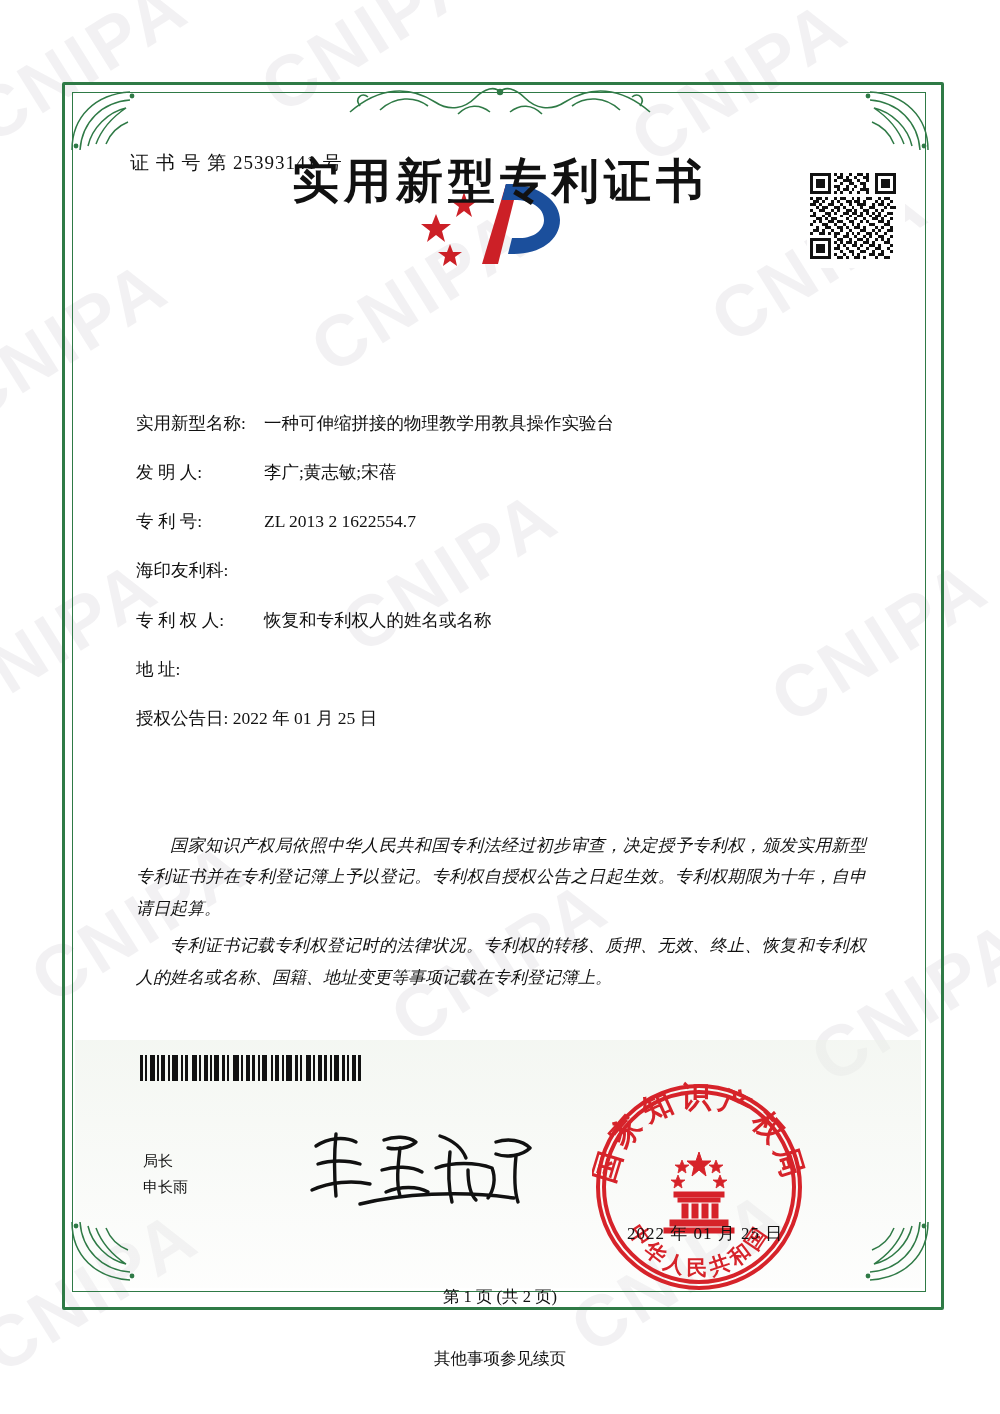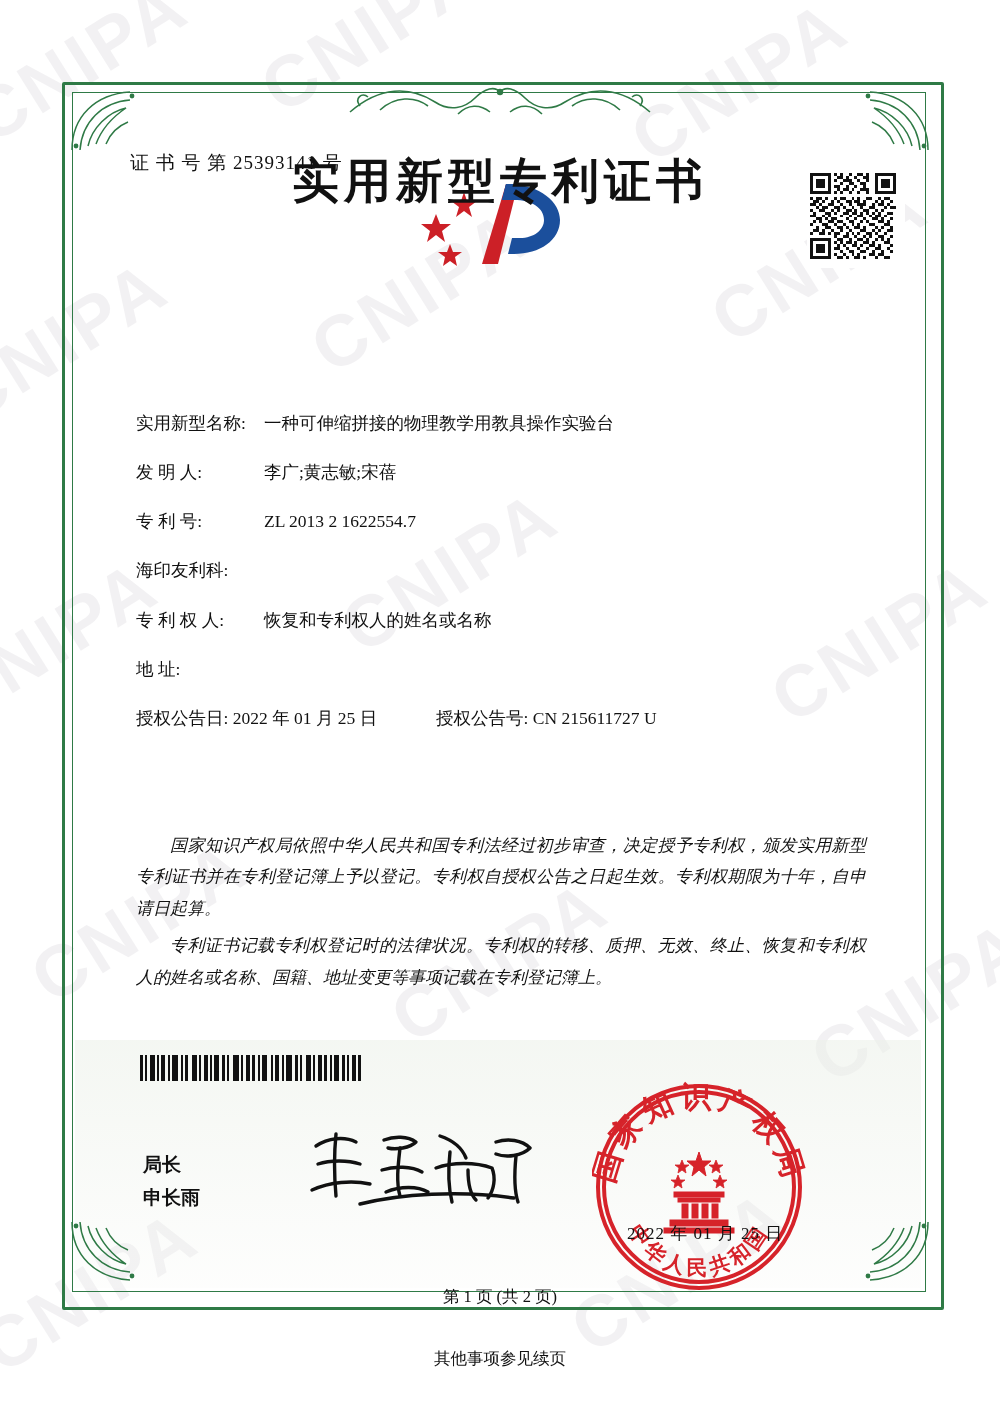--- a/index.html
+++ b/index.html
@@ -167,23 +167,23 @@
     width: 270px; height: 26px;
     display: flex;
     align-items: stretch;
   }
   .barcode i { display: block; height: 100%; background: #111; }
 
   
   .sign-label {
     position: absolute;
     left: 143px; top: 1148px;
-    font-size: 19px;
+    font-size: 15px;
     line-height: 1.75;
-    font-weight: bold;
+    font-weight: normal;
   }
   .signature {
     position: absolute;
     left: 300px; top: 1118px;
     width: 240px; height: 100px;
     color: #111;
   }
   .signature svg { width: 100%; height: 100%; display: block; }
 
   
@@ -579,24 +579,20 @@
 
     <div class="field-row">
       <div class="f-label">地            址:</div>
     </div>
 
     <div class="pub-row">
       <div class="seg1">
         <span>授权公告日:</span>
         <span>2022 年 01 月 25 日</span>
       </div>
-      <div class="seg2">
-        <span>授权公告号:</span>
-        <span>CN 215611727 U</span>
-      </div>
     </div>
   </div>
 
   <div class="paras">
     <p>国家知识产权局依照中华人民共和国专利法经过初步审查，决定授予专利权，颁发实用新型专利证书并在专利登记簿上予以登记。专利权自授权公告之日起生效。专利权期限为十年，自申请日起算。</p>
     <p>专利证书记载专利权登记时的法律状况。专利权的转移、质押、无效、终止、恢复和专利权人的姓名或名称、国籍、地址变更等事项记载在专利登记簿上。</p>
   </div>
 
   <div class="barcode">
     <i style="width:3px"></i>

